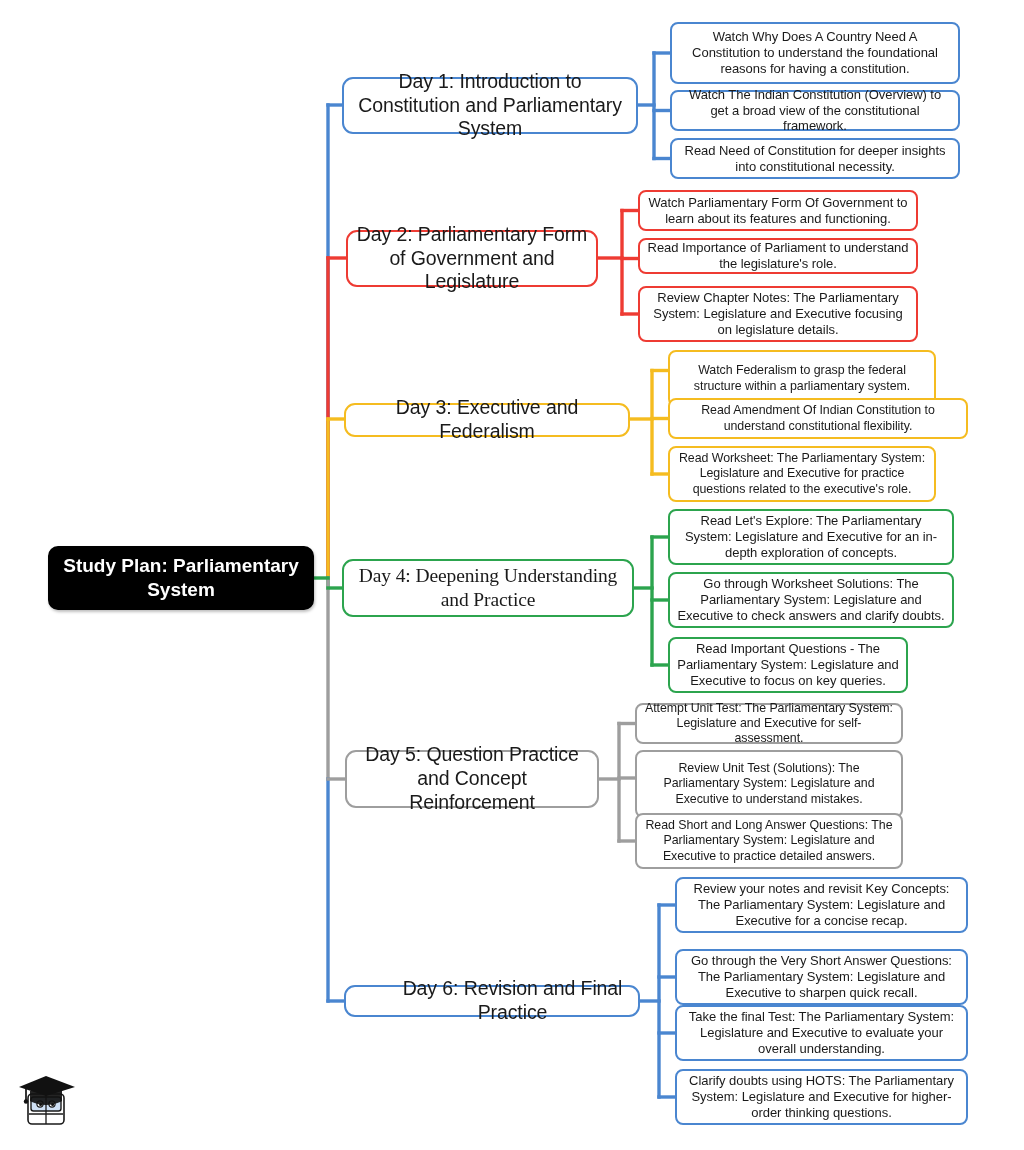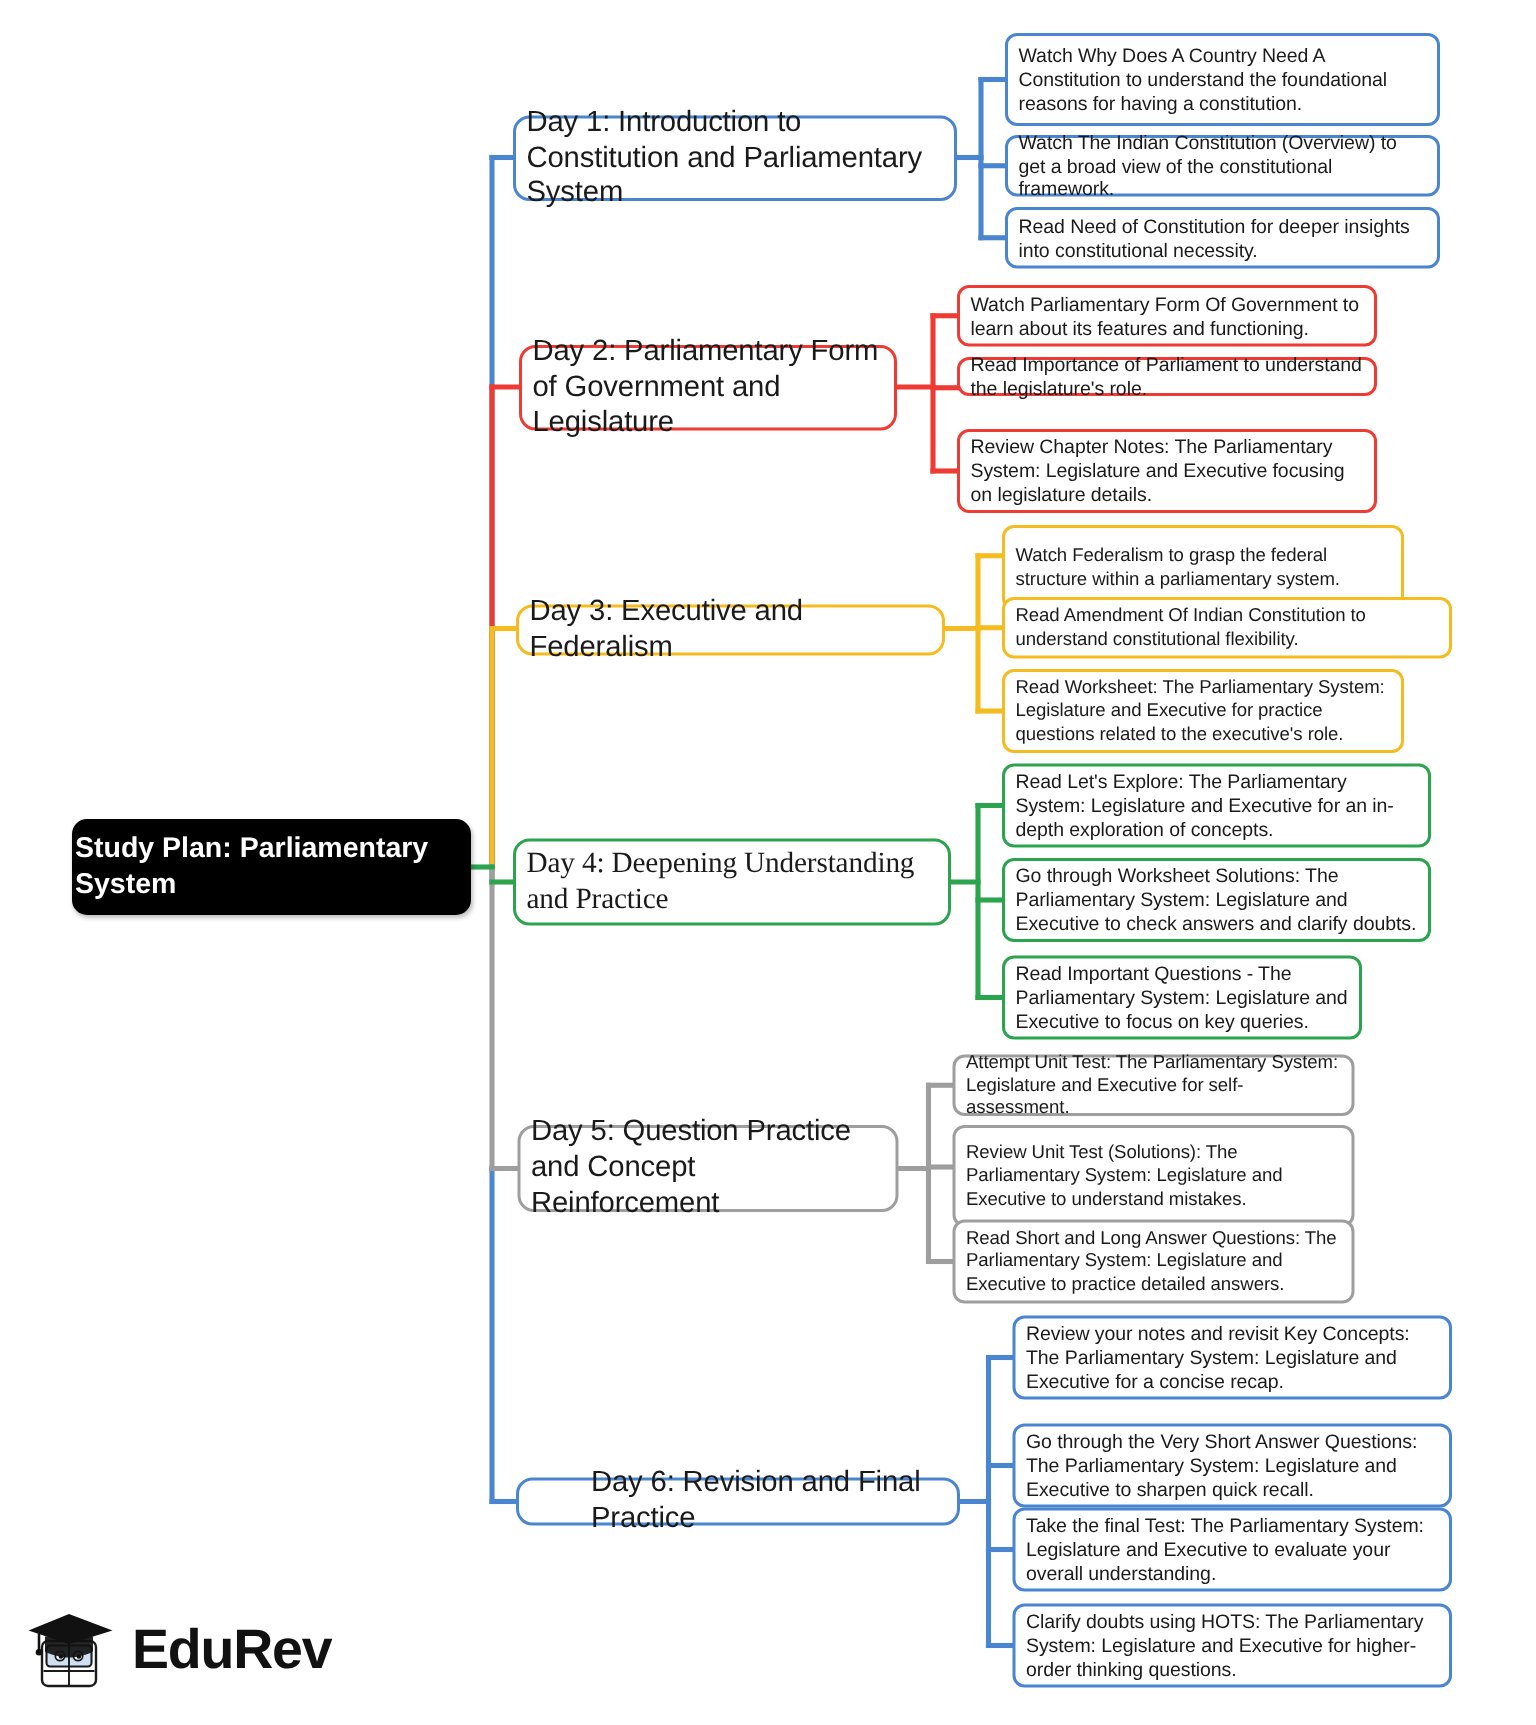--- a/index.html
+++ b/index.html
@@ -27,20 +27,21 @@
     height: 1150px;
     pointer-events: none;
   }
 
   .node {
     position: absolute;
     box-sizing: border-box;
     display: flex;
     align-items: center;
     justify-content: center;
+    text-align: center;
     background: #ffffff;
     border-style: solid;
     border-width: 2px;
     border-radius: 9px;
     color: #1a1a1a;
     line-height: 1.22;
     padding: 3px 7px;
   }
 
   
@@ -169,21 +170,21 @@
       </div>
       <div class="node leaf-node" style="left: 670px; top: 138px; width: 290px; height: 41px; border-color: rgb(74, 134, 208);">
         <span>Read Need of Constitution for deeper insights into constitutional necessity.</span>
       </div>
       <div class="node day-node" style="left: 346px; top: 230px; width: 252px; height: 57px; border-color: rgb(238, 59, 51);">
         <span>Day 2: Parliamentary Form of Government and Legislature</span>
       </div>
       <div class="node leaf-node" style="left: 638px; top: 190px; width: 280px; height: 41px; border-color: rgb(238, 59, 51);">
         <span>Watch Parliamentary Form Of Government to learn about its features and functioning.</span>
       </div>
-      <div class="node leaf-node" style="left: 638px; top: 238px; width: 280px; height: 26px; border-color: rgb(238, 59, 51);">
+      <div class="node leaf-node" style="left: 638px; top: 238px; width: 280px; height: 36px; border-color: rgb(238, 59, 51);">
         <span>Read Importance of Parliament to understand the legislature's role.</span>
       </div>
       <div class="node leaf-node" style="left: 638px; top: 286px; width: 280px; height: 56px; border-color: rgb(238, 59, 51);">
         <span>Review Chapter Notes: The Parliamentary System: Legislature and Executive focusing on legislature details.</span>
       </div>
       <div class="node day-node" style="left: 344px; top: 403px; width: 286px; height: 34px; border-color: rgb(245, 188, 32);">
         <span>Day 3: Executive and Federalism</span>
       </div>
       <div class="node leaf-node small" style="left: 668px; top: 350px; width: 268px; height: 57px; border-color: rgb(245, 188, 32);">
         <span>Watch Federalism to grasp the federal structure within a parliamentary system.</span>
@@ -250,16 +251,15 @@
       <line x1="28" y1="22" x2="28" y2="54" stroke="#1a1a1a" stroke-width="1.3"></line>
 
       <line x1="11" y1="44" x2="45" y2="44" stroke="#1a1a1a" stroke-width="1.3"></line>
 
       <path d="M28 6 L57 17 L28 26 L1 17 Z" fill="#111111"></path>
       <path d="M12 21 L12 31 C12 31 19 35 28 35 C37 35 44 31 44 31 L44 21" fill="#111111" opacity="0.92"></path>
 
       <line x1="8" y1="19" x2="8" y2="30" stroke="#111111" stroke-width="1.7"></line>
       <circle cx="8" cy="31.5" r="2.2" fill="#111111"></circle>
     </svg>
-    <div class="logo-text">EduRev</div>
   </div>
 
 </div>
 
 </body></html>

